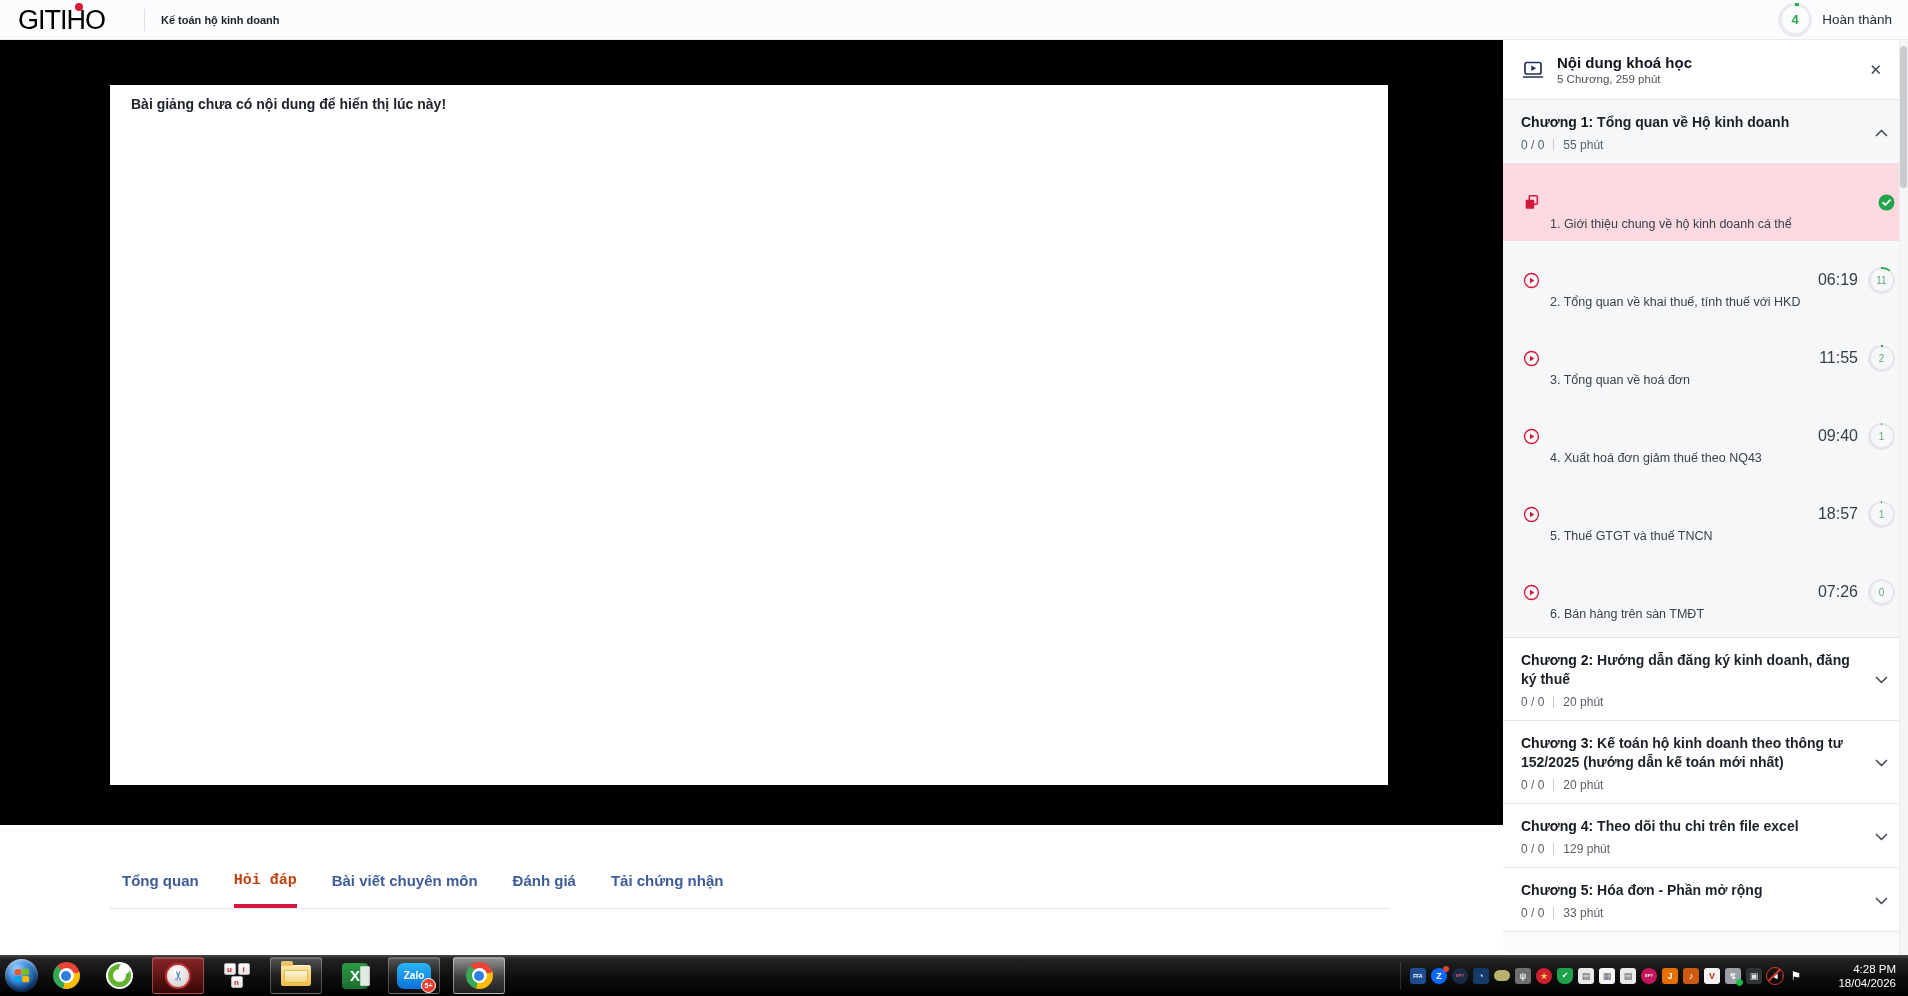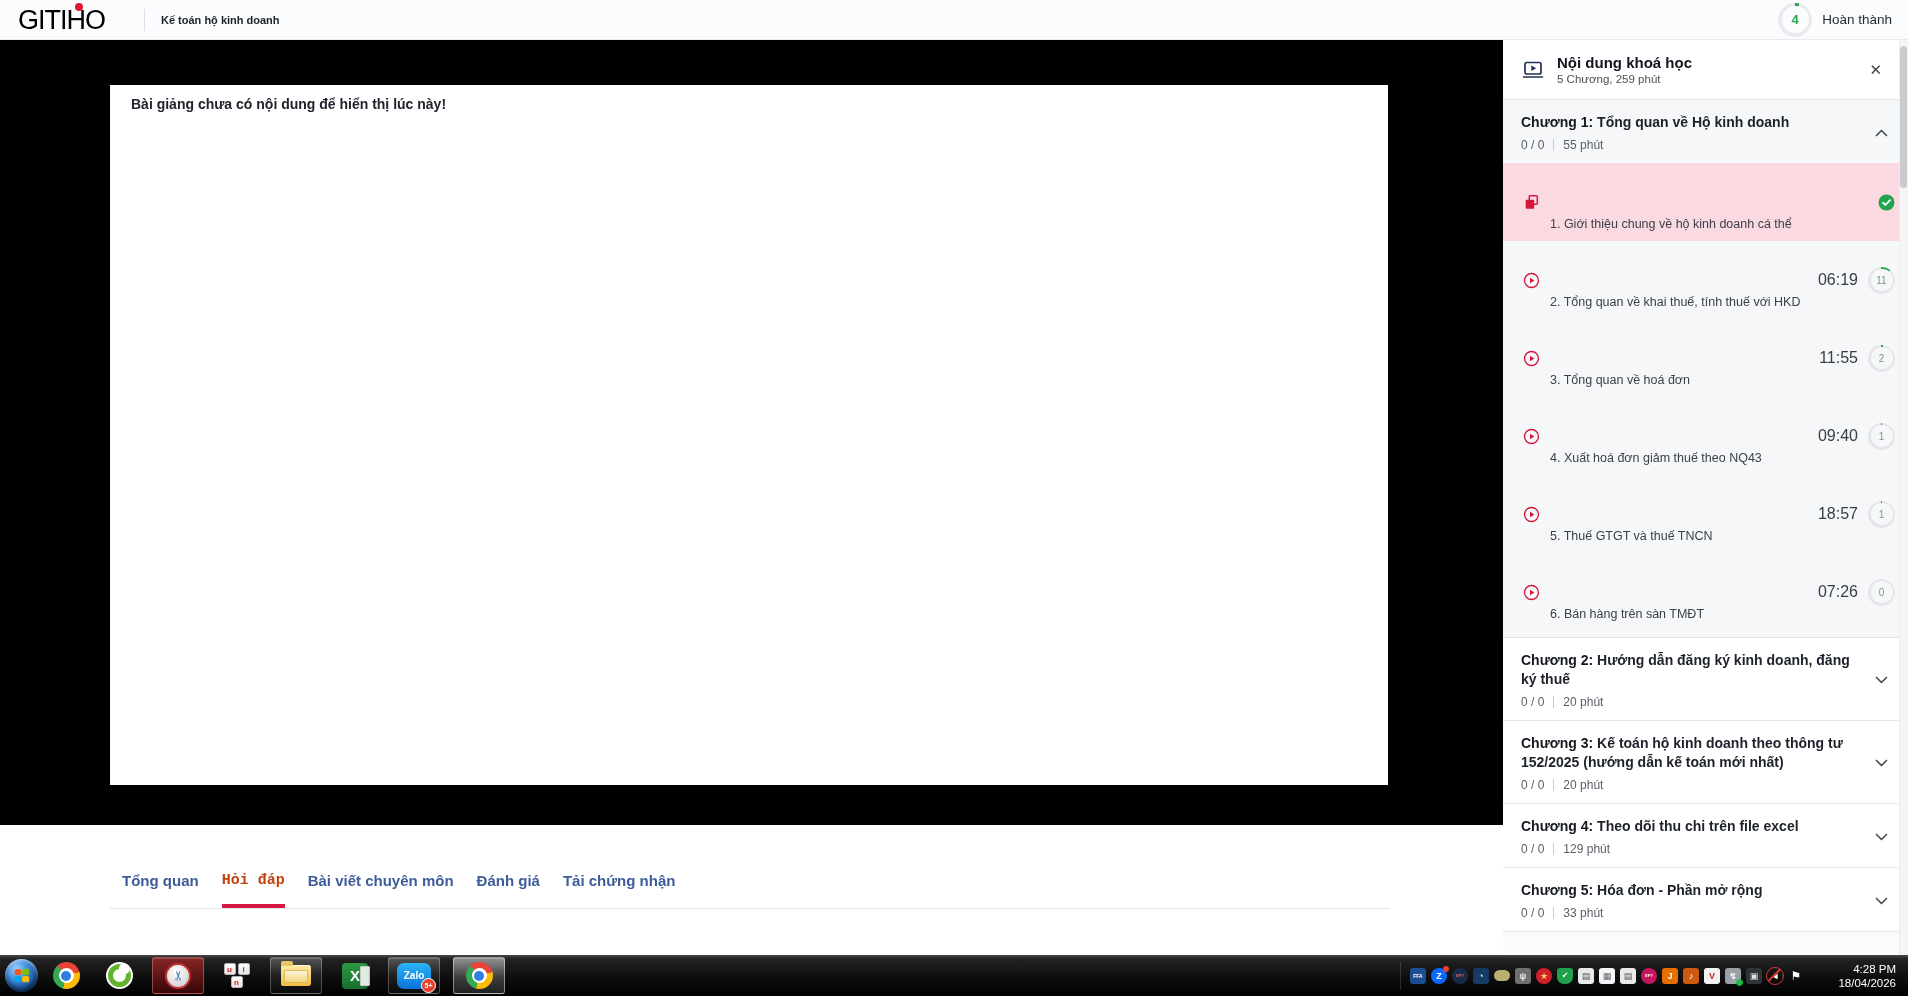--- a/index.html
+++ b/index.html
@@ -18,21 +18,21 @@
   .hring-inner{width:27px;height:27px;border-radius:50%;background:#fbfcfd;display:flex;align-items:center;justify-content:center;font-size:13px;font-weight:700;color:#27a74a;}
   .complete-label{font-size:13.5px;color:#262b34;}
 
   
   .stage{position:absolute;left:0;top:40px;width:1503px;height:785px;background:#000;}
   .lesson-panel{position:absolute;left:110px;top:45px;width:1278px;height:700px;background:#fff;}
   .empty-msg{margin:0;padding:11px 21px;font-size:14px;font-weight:700;color:#20242d;}
 
   
   .below{position:absolute;left:0;top:825px;width:1503px;height:130px;background:#fff;}
-  .tabs{position:absolute;left:110px;top:47px;width:1280px;display:flex;gap:23px;padding-left:12px;border-bottom:1px solid #e5e6e9;box-sizing:border-box;align-items:center;}
+  .tabs{position:absolute;left:110px;top:47px;width:1280px;display:flex;gap:35px;padding-left:12px;border-bottom:1px solid #e5e6e9;box-sizing:border-box;align-items:center;}
   .tab{font-size:15px;font-weight:700;color:#3e5c99;padding-bottom:15px;border-bottom:4px solid transparent;cursor:pointer;text-decoration:none;}
   .tab.active{color:#c2410c;border-bottom-color:#d6173f;font-family:Liberation Mono, monospace;}
 
   
   .sidebar{position:absolute;left:1503px;top:40px;width:405px;height:915px;background:#fff;box-sizing:border-box;display:flex;flex-direction:column;overflow:hidden;}
   .sb-header{height:60px;min-height:60px;display:flex;align-items:center;gap:12px;padding:0 26px 0 18px;border-bottom:1px solid #e3e4e8;box-sizing:border-box;background:#fff;}
   .sb-titles{display:flex;flex-direction:column;gap:2px;}
   .sb-title{font-size:15px;font-weight:800;color:#12161f;}
   .sb-sub{font-size:11.5px;color:#4a4f58;}
   .sb-close{margin-left:auto;font-size:15px;color:#3f444c;cursor:pointer;line-height:1;}

